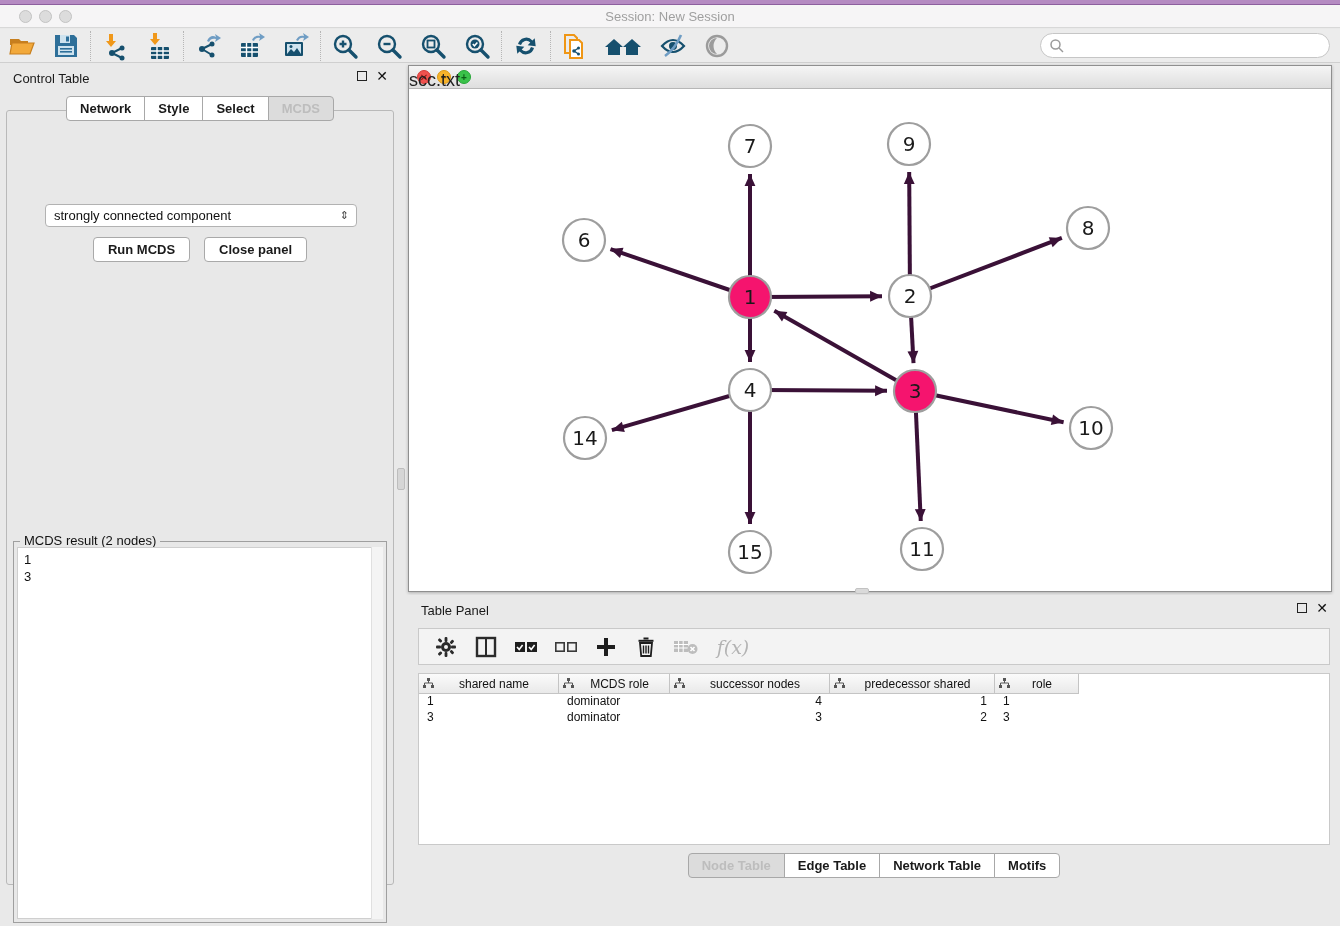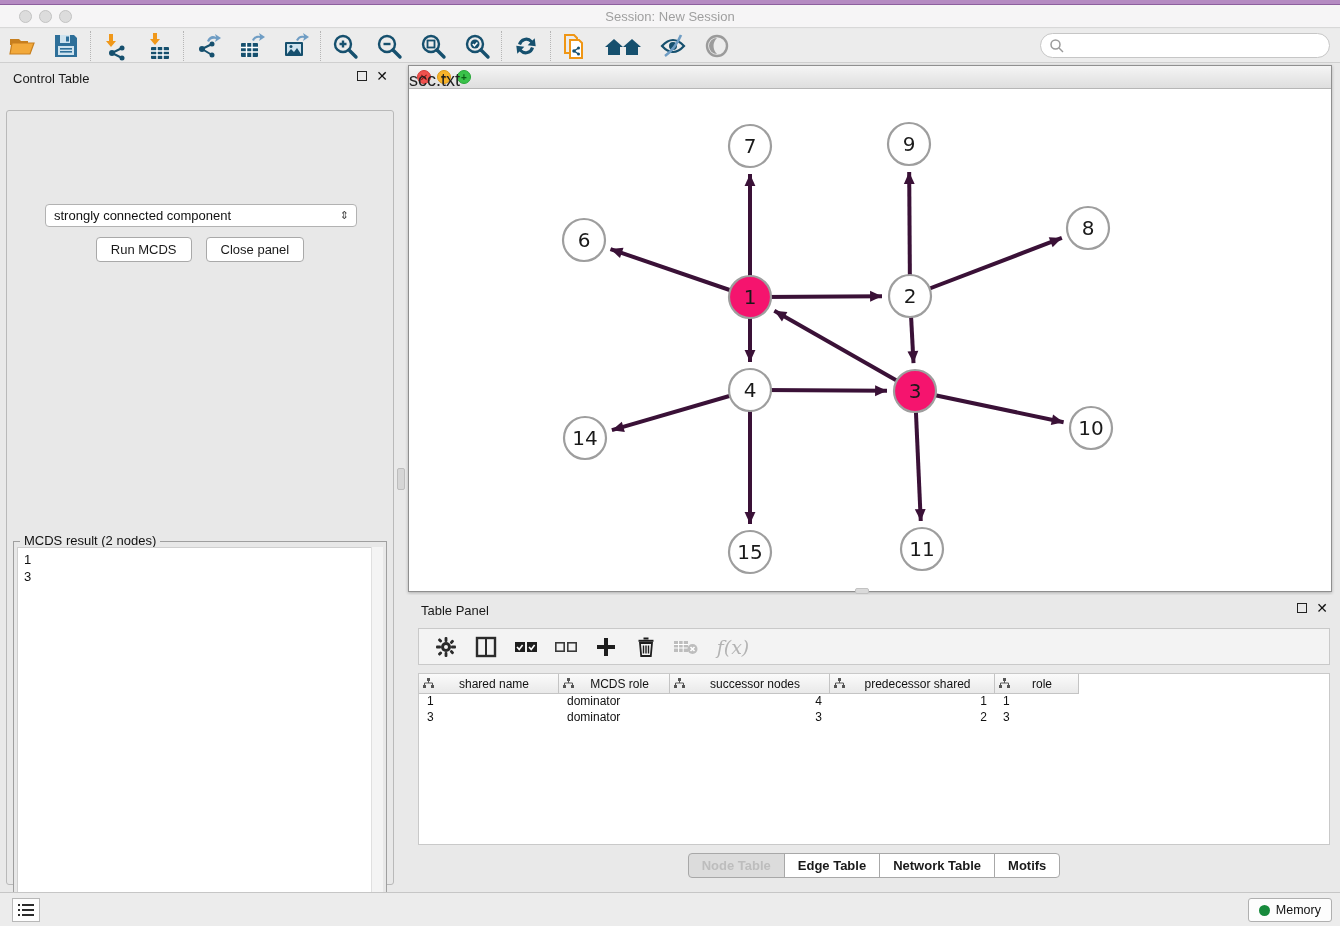--- a/index.html
+++ b/index.html
@@ -31,21 +31,21 @@
   .tab { border:1px solid #a8a8a8; background:#fff; font-size:13px; font-weight:bold; color:#1a1a1a; padding:4px 13px; margin-left:-1px; }
   .tab:first-child { border-top-left-radius:4px; border-bottom-left-radius:4px; margin-left:0; }
   .tab:last-child { border-top-right-radius:4px; border-bottom-right-radius:4px; }
   .tab.active { background:#dcdcdc; color:#bdbdbd; }
 
   .cp-body { position:absolute; left:6px; top:47px; width:388px; height:775px; border:1px solid #b9b9b9; border-radius:3px; background:#e8e8e8; }
   .opt-label { position:absolute; left:0; width:100%; top:73px; text-align:center; font-size:13.5px; font-weight:bold; color:#1a1a1a; }
   .criterion { position:absolute; left:38px; top:93px; width:312px; height:23px; background:#fff; border:1px solid #b2b2b2; border-radius:4px; font-size:13px; color:#111; display:flex; align-items:center; padding:0 8px; }
   .criterion .stepper { margin-left:auto; font-size:11px; color:#444; letter-spacing:-1px; }
   .cp-buttons { position:absolute; left:0; top:126px; width:100%; display:flex; justify-content:center; gap:14px; }
-  .push-btn { background:#fff; border:1px solid #a9a9a9; border-radius:4px; font-size:13px; font-weight:normal; color:#1a1a1a; padding:4px 14px; min-width:94px; text-align:center; }
+  .push-btn { background:#fff; border:1px solid #a9a9a9; border-radius:4px; font-size:13px; font-weight:bold; color:#1a1a1a; padding:4px 14px; min-width:94px; text-align:center; }
 
   .result-group { position:absolute; left:6px; top:430px; width:374px; height:382px; border:1px solid #9f9f9f; background:#e8e8e8; }
   .result-legend { position:absolute; left:6px; top:-9px; background:#e8e8e8; padding:0 4px; font-size:13px; color:#111; }
   .result-area { position:absolute; left:3px; top:5px; right:3px; bottom:3px; background:#fff; border:1px solid #cfcfcf; font-size:13px; color:#111; padding:3px 6px; line-height:17px; white-space:pre; overflow:hidden; }
   .result-scroll { position:absolute; top:5px; right:3px; bottom:3px; width:12px; background:#f4f4f4; border-left:1px solid #e0e0e0; }
 
   .v-splitter-handle { position:absolute; left:397px; top:468px; width:8px; height:22px; background:#d6d6d6; border:1px solid #bdbdbd; border-radius:2px; }
   .h-handle { position:absolute; left:855px; top:588px; width:14px; height:6px; background:#dadada; border:1px solid #c2c2c2; border-radius:2px; }
 
   
@@ -235,20 +235,26 @@
   </div>
 
   <div class="control-panel">
     <div class="panel-head">
       <div class="panel-title">Control Table</div>
       <div class="panel-ctrls">
         <div class="float-box"></div>
         <div class="close-x">✕</div>
       </div>
     </div>
+    <div class="cp-tabs" id="cp-tabs">
+        <div class="tab">Network</div>
+        <div class="tab">Style</div>
+        <div class="tab">Select</div>
+        <div class="tab active">MCDS</div>
+      </div>
     <div class="cp-body">
       <div class="criterion">
         <span>strongly connected component</span>
         <span class="stepper">⇕</span>
       </div>
       <div class="cp-buttons">
         <div class="push-btn">Run MCDS</div>
         <div class="push-btn">Close panel</div>
       </div>
       <div class="result-group">
@@ -496,32 +502,14 @@
         </div>
     </div>
     <div class="tp-tabs" id="tp-tabs">
         <div class="tab active">Node Table</div>
         <div class="tab">Edge Table</div>
         <div class="tab">Network Table</div>
         <div class="tab">Motifs</div>
       </div>
   </div>
 
-  <div class="statusbar">
-    <div class="menu-btn">
-      <svg width="16" height="14" viewBox="0 0 16 14">
-          <g fill="#2b2b2b">
-            <rect x="0" y="1" width="2" height="2"></rect>
-            <rect x="4" y="1" width="12" height="2"></rect>
-            <rect x="0" y="6" width="2" height="2"></rect>
-            <rect x="4" y="6" width="12" height="2"></rect>
-            <rect x="0" y="11" width="2" height="2"></rect>
-            <rect x="4" y="11" width="12" height="2"></rect>
-          </g>
-        </svg>
-    </div>
-    <div class="memory-btn">
-      <span class="mem-dot"></span>
-      <span>Memory</span>
-    </div>
-  </div>
 
 </div>
 
 </body></html>

